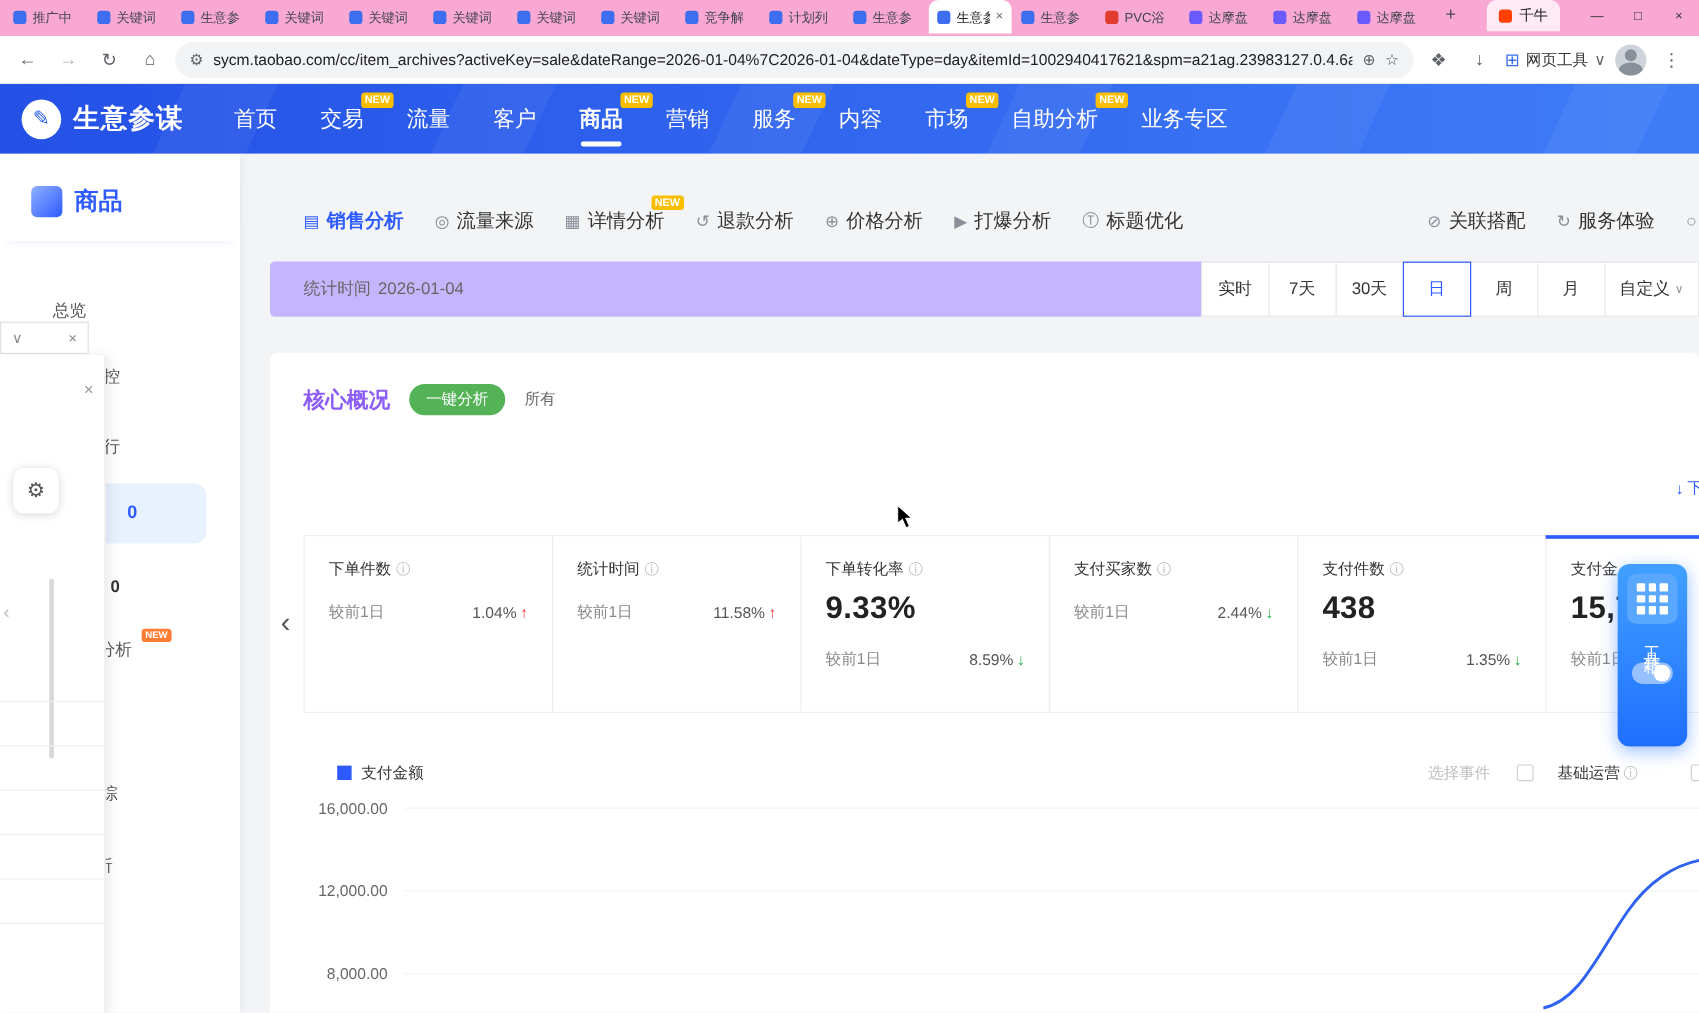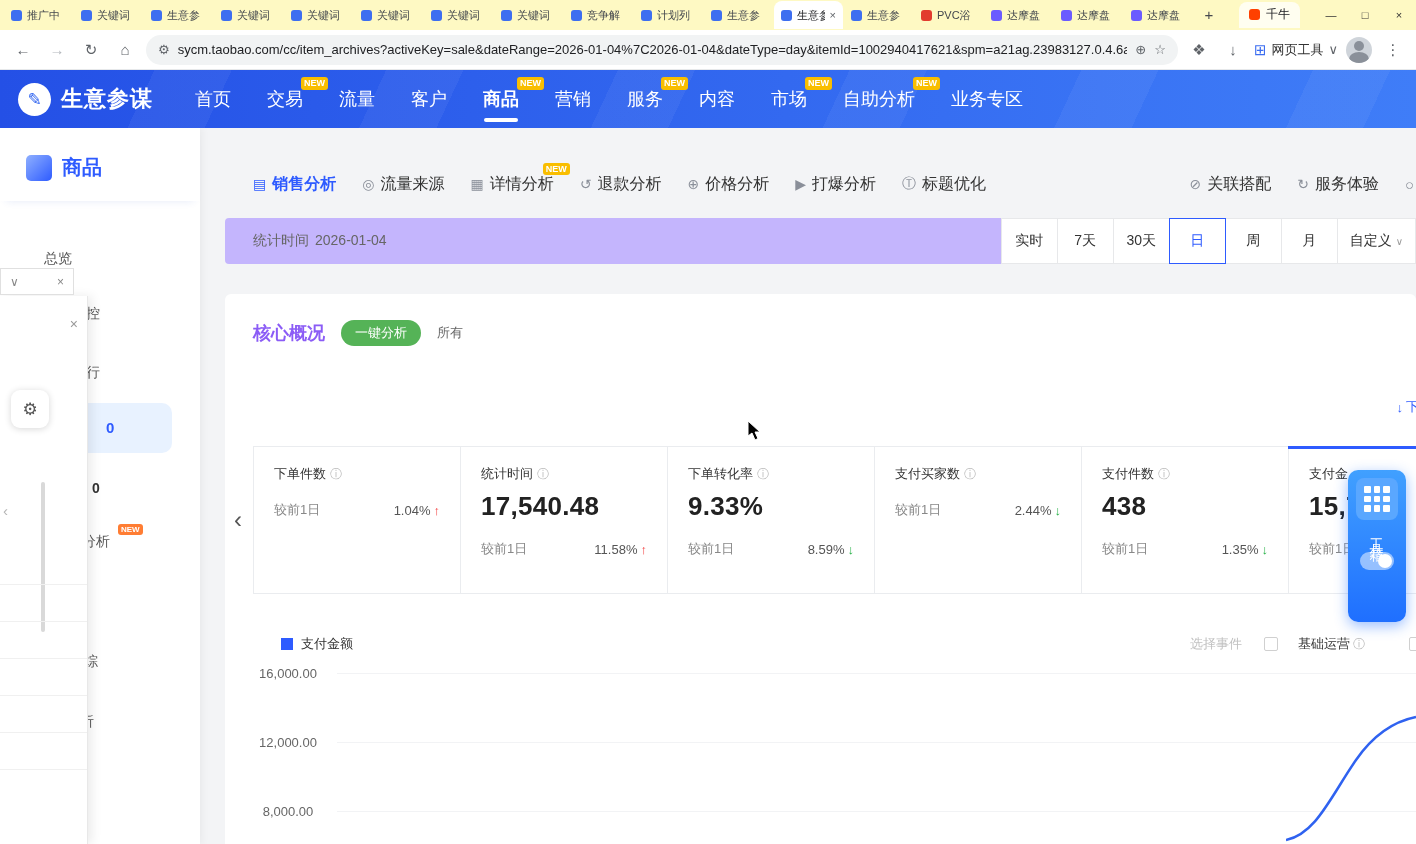--- a/index.html
+++ b/index.html
@@ -1,21 +1,21 @@
 <!DOCTYPE html>
 <html><head>
 <meta charset="utf-8">
 <style>
   *{margin:0;padding:0;box-sizing:border-box}
   html,body{width:1416px;height:844px;overflow:hidden}
   body{font-family:"Liberation Sans","DejaVu Sans",sans-serif;background:#fff}
   .screen{position:relative;width:1416px;height:844px;background:#f2f3f5;overflow:hidden}
 
   
-  .tabstrip{position:absolute;top:0;left:0;right:0;height:30px;background:#fef9c3;display:flex;align-items:center;padding-left:4px;z-index:20}
+  .tabstrip{position:absolute;top:0;left:0;right:0;height:30px;background:#f9a8d4;display:flex;align-items:flex-start;padding-left:4px;z-index:20}
   .tab{display:flex;align-items:center;gap:5px;width:69px;height:28px;padding:0 7px;font-size:11px;color:#43474d;border-radius:8px 8px 0 0;flex:none;overflow:hidden;position:relative;cursor:pointer}
   .tab+.tab{margin-left:1px}
   .tab.active{background:#fff;color:#202124}
   .fav{width:11px;height:11px;border-radius:3px;background:#3d6ef0;flex:none}
   .tlabel{white-space:nowrap;overflow:hidden;flex:1}
   .tclose{font-size:11px;color:#5f6368;flex:none}
   .newtab{width:24px;height:24px;display:flex;align-items:center;justify-content:center;font-size:15px;color:#45484d;margin:0 0 2px 4px;border-radius:50%;cursor:pointer}
   .strip-spacer{flex:1}
   .pinnedtab{display:flex;align-items:center;gap:6px;height:26px;padding:0 10px;margin-bottom:1px;background:rgba(255,255,255,.75);border-radius:8px 8px 0 0;font-size:12px;color:#202124;flex:none}
   .winctl{display:flex;align-items:center;gap:0;margin-left:14px}
@@ -110,21 +110,21 @@
   .legend{display:flex;align-items:center;gap:8px;font-size:13px;color:#333;margin-left:28px}
   .legendswatch{width:12px;height:12px;background:#2e5bff}
   .selevent{margin-left:auto;font-size:13px;color:#c0c0c0}
   .checkbox{width:14px;height:14px;border:1.5px solid #d0d0d0;border-radius:2px;background:#fff;flex:none;margin-left:22px;cursor:pointer}
   .evlabel{font-size:13px;color:#333;margin-left:20px}
   .evinfo{font-size:12px;color:#bbb;margin-left:3px}
   .checkbox.cut{margin-left:44px;margin-right:-7px}
 
   .chartarea{position:relative;margin-top:12px;height:220px}
   .ytrow{position:relative;height:69px}
-  .ytlabel{position:absolute;top:0;left:0;width:70px;text-align:center;font-size:13px;color:#666}
+  .ytlabel{position:absolute;top:0;left:0;width:70px;text-align:right;font-size:13px;color:#666}
   .ytline{position:absolute;top:7px;left:84px;right:0;height:1px;background:#f2f3f5}
 
   .curve{position:absolute;left:1286px;top:712px;z-index:5;pointer-events:none}
 
   
   .toolbox{position:absolute;right:10px;top:470px;width:58px;height:152px;background:linear-gradient(180deg,#41a0ff,#1f6fff);border-radius:10px;box-shadow:0 4px 14px rgba(31,111,255,.45);z-index:70;display:flex;flex-direction:column;align-items:center;padding-top:8px;gap:7px}
   .tb-icon{width:42px;height:42px;border-radius:8px;background:#5aa7ff;display:grid;grid-template-columns:repeat(3,1fr);gap:3px;padding:8px}
   .tb-icon i{background:#fff;border-radius:1px}
   .tb-label{writing-mode:vertical-lr;color:#fff;font-size:14px;letter-spacing:5px;line-height:1}
   .tb-toggle{width:34px;height:18px;border-radius:9px;background:rgba(255,255,255,.5);position:relative;margin-top:3px;cursor:pointer}
@@ -445,21 +445,20 @@
                 <span>1.04%</span>
                 <span class="arrow up">↑</span>
               </span>
             </div>
           </div>
           <div class="mcard">
             <div class="mlabel">
               <span>统计时间</span>
               <span class="minfo">ⓘ</span>
             </div>
-            <div class="mvalue">17,540.48</div>
             <div class="mcompare">
               <span>较前1日</span>
               <span class="mdelta">
                 <span>11.58%</span>
                 <span class="arrow up">↑</span>
               </span>
             </div>
           </div>
           <div class="mcard">
             <div class="mlabel">

